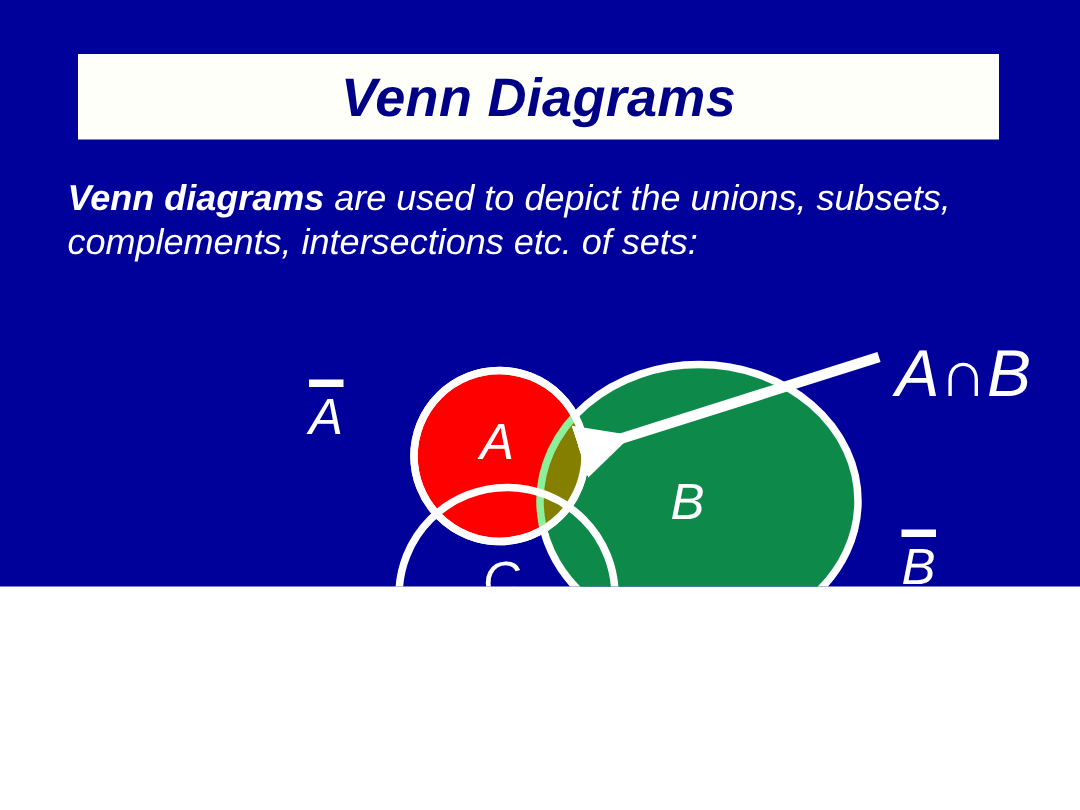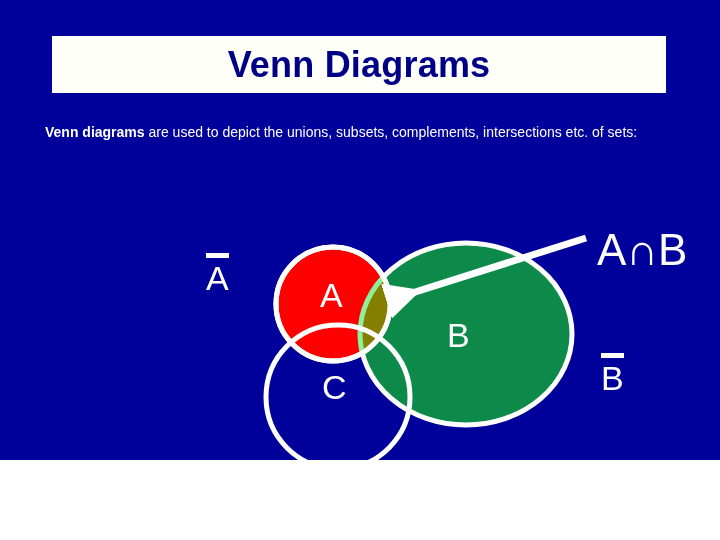--- a/index.html
+++ b/index.html
@@ -9,23 +9,24 @@
   }
   body {
     width: 720px;
     height: 540px;
     overflow: hidden;
     font-family: "Liberation Sans", sans-serif;
   }
   #slide {
     position: relative;
     width: 720px;
-    height: 460px;
+    height: 391px;
     background: #00009b;
     overflow: hidden;
+    font-style: italic;
   }
 
   
   #title-box {
     position: absolute;
     left: 52px;
     top: 36px;
     width: 614px;
     height: 57px;
     background: #fffffa;
@@ -44,21 +45,21 @@
   }
 
   
   #body-copy {
     position: absolute;
     left: 45px;
     top: 118px;
     width: 640px;
     color: #ffffff;
     font-family: "Liberation Sans", sans-serif;
-    font-size: 14px;
+    font-size: 24px;
     line-height: 29px;
   }
   #body-copy .lead {
     font-weight: bold;
   }
 
   
   #venn-stage {
     position: absolute;
     left: 0;

